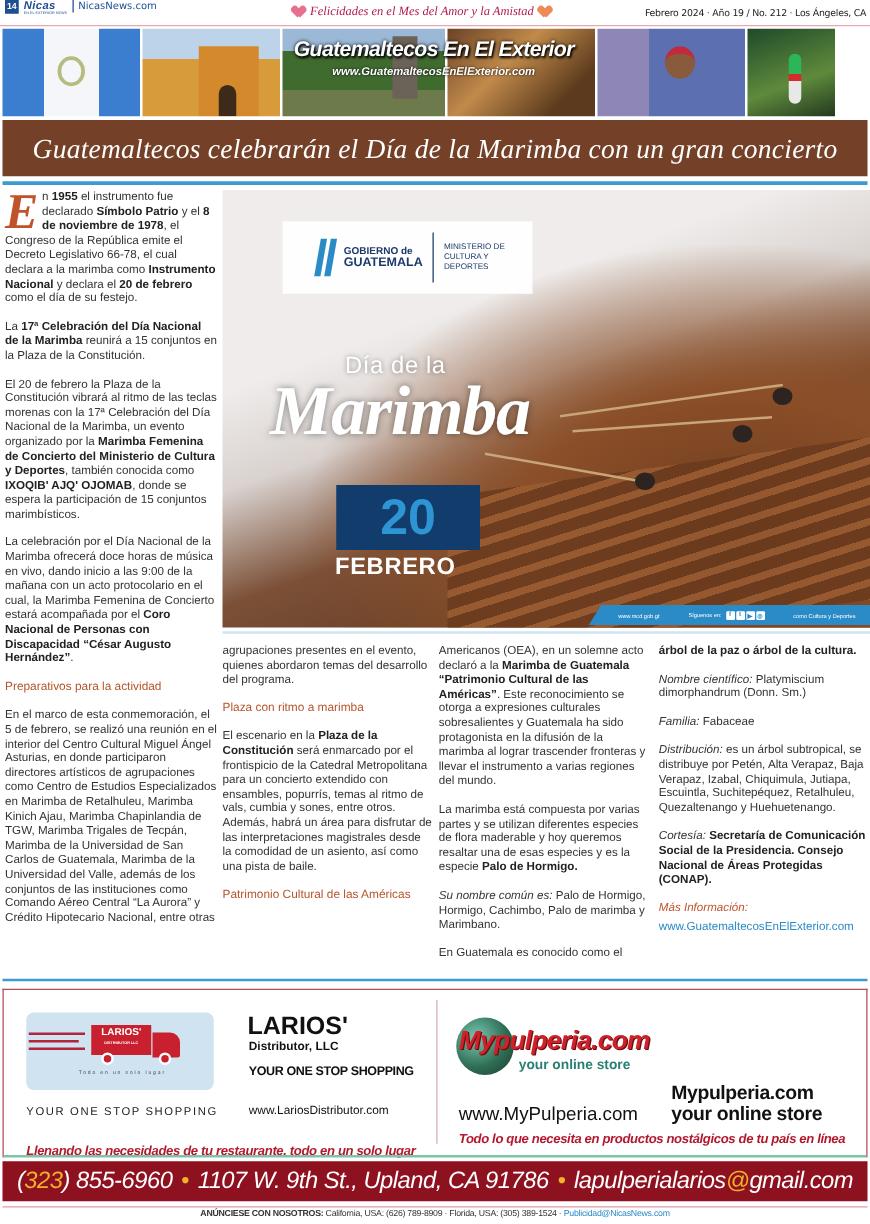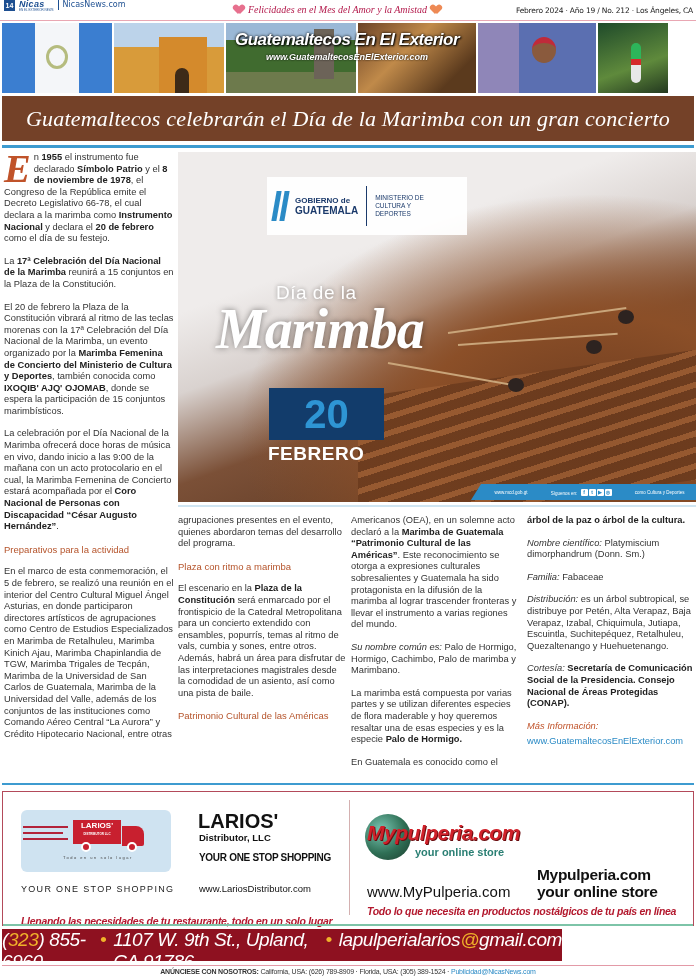--- a/index.html
+++ b/index.html
@@ -60,21 +60,21 @@
   .more-link { color: #2b8bc6; }
 
   
   .photo { position: absolute; left: 178px; top: 152px; width: 518px; height: 350px; overflow: hidden;
     background: radial-gradient(ellipse at 80% 80%, #6b3a1e 0, #8b4f28 30%, transparent 60%),
                 linear-gradient(160deg, #efeceb 0 30%, #d9d2cf 45%, #7b5037 62%, #4a2a17 100%); }
   .photo .bars { position: absolute; left: 180px; top: 220px; width: 360px; height: 130px;
     background: repeating-linear-gradient(170deg, #6a3a1d 0 10px, #9a5c32 10px 16px); opacity: .85; transform: skewY(-8deg); }
   .photo .mallet { position: absolute; height: 2px; background: #c9a57a; transform-origin: left center; }
   .photo .mhead { position: absolute; width: 16px; height: 14px; background: #2d2320; border-radius: 50%; }
-  .gov-logo { position: absolute; left: 48px; top: 25px; width: 200px; height: 58px; background: rgba(255,255,255,.93); display: flex; align-items: center; padding-left: 7px; margin-left: 41px; }
+  .gov-logo { position: absolute; left: 48px; top: 25px; width: 200px; height: 58px; background: rgba(255,255,255,.93); display: flex; align-items: center; padding-left: 28px; }
   .gov-logo .bars2 { display: flex; gap: 3px; margin-right: 8px; }
   .gov-logo .bars2 span { width: 5px; height: 30px; background: #2b8bc6; transform: skewX(-10deg); }
   .gov-logo .g1 { font-size: 8px; font-weight: bold; color: #1b3a6b; line-height: 9px; }
   .gov-logo .g2 { font-size: 10px; font-weight: bold; color: #1b3a6b; line-height: 11px; }
   .gov-logo .vsep { width: 1px; height: 40px; background: #1b3a6b; margin: 0 8px; }
   .gov-logo .m { font-size: 6.5px; color: #1b3a6b; line-height: 8px; }
   .dia { position: absolute; left: 98px; top: 130px; color: #fff; font-size: 19px; letter-spacing: 0.5px; text-shadow: 0 0 4px rgba(0,0,0,.4); }
   .marimba { position: absolute; left: 38px; top: 145px; color: #fff; font-family: "Liberation Serif", serif; font-style: italic; font-weight: bold; font-size: 56px; letter-spacing: -1px; text-shadow: 0 0 6px rgba(0,0,0,.45); }
   .day-box { position: absolute; left: 91px; top: 236px; width: 115px; height: 52px; background: #123c6b; color: #2e95d4; font-size: 40px; font-weight: bold; display: flex; align-items: center; justify-content: center; }
   .febrero { position: absolute; left: 90px; top: 291px; color: #fff; font-size: 19px; font-weight: bold; letter-spacing: 0.5px; }
@@ -101,21 +101,21 @@
   .larios-yos { position: absolute; left: 196px; top: 60px; font-size: 10px; font-weight: bold; color: #111; letter-spacing: -0.3px; }
   .larios-url { position: absolute; left: 196px; top: 91px; font-size: 9.5px; color: #111; }
   .larios-slogan { position: absolute; left: 18px; top: 123px; font-size: 10.5px; font-style: italic; font-weight: bold; color: #b3192e; letter-spacing: -0.3px; }
   .mp-globe { position: absolute; left: 362px; top: 22px; width: 46px; height: 46px; border-radius: 50%; background: radial-gradient(circle at 35% 35%, #7bc8b5, #2f6f55 55%, #1b3b2c); }
   .mp-logo { position: absolute; left: 364px; top: 29px; font-size: 21px; font-weight: bold; font-style: italic; color: #d0212a; letter-spacing: -0.5px; text-shadow: 1px 1px 0 #6b0d10; }
   .mp-sub { position: absolute; left: 412px; top: 54px; font-size: 11px; font-weight: bold; color: #2a7f73; }
   .mp-url { position: absolute; left: 364px; top: 91px; font-size: 15px; color: #111; }
   .mp-big { position: absolute; left: 534px; top: 74px; font-size: 15.5px; font-weight: bold; color: #111; line-height: 17px; letter-spacing: -0.3px; }
   .mp-slogan { position: absolute; left: 364px; top: 113px; font-size: 10.5px; font-style: italic; font-weight: bold; color: #b3192e; letter-spacing: -0.3px; text-align: right; }
 
-  .contact { position: absolute; left: 2px; top: 929px; width: 560px; height: 32px; background: #8e1120; color: #fff; display: flex; justify-content: center; font-style: italic; font-size: 19px; letter-spacing: -0.4px; }
+  .contact { position: absolute; left: 2px; top: 929px; width: 692px; height: 32px; background: #8e1120; color: #fff; display: flex; align-items: center; justify-content: center; font-style: italic; font-size: 19px; letter-spacing: -0.4px; }
   .contact .yel { color: #f0b22a; }
   .contact .dot { color: #f0b22a; margin: 0 7px; }
   .footer-rule { position: absolute; left: 2px; top: 965px; width: 692px; height: 1px; background: #e39aa7; }
   .footer { position: absolute; left: 0; top: 968px; width: 696px; text-align: center; font-size: 7px; color: #333; letter-spacing: -0.2px; }
   .footer .lead { font-weight: bold; }
   .footer .mail { color: #2b8bc6; }
 </style>
 </head>
 <body>
 
@@ -218,22 +218,22 @@
 
 <div class="col col2">
   <p>agrupaciones presentes en el evento, quienes abordaron temas del desarrollo del programa.</p>
   <h3>Plaza con ritmo a marimba</h3>
   <p><span>El escenario en la </span><b>Plaza de la Constitución</b><span> será enmarcado por el frontispicio de la Catedral Metropolitana para un concierto extendido con ensambles, popurrís, temas al ritmo de vals, cumbia y sones, entre otros. Además, habrá un área para disfrutar de las interpretaciones magistrales desde la comodidad de un asiento, así como una pista de baile.</span></p>
   <h3>Patrimonio Cultural de las Américas</h3>
 </div>
 
 <div class="col col3">
   <p><span>Americanos (OEA), en un solemne acto declaró a la </span><b>Marimba de Guatemala “Patrimonio Cultural de las Américas”</b><span>. Este reconocimiento se otorga a expresiones culturales sobresalientes y Guatemala ha sido protagonista en la difusión de la marimba al lograr trascender fronteras y llevar el instrumento a varias regiones del mundo.</span></p>
+  <p><span>La marimba está compuesta por varias partes y se utilizan diferentes especies de flora maderable y hoy queremos resaltar una de esas especies y es la especie </span><b>Palo de Hormigo.</b></p>
   <p><i>Su nombre común es:</i><span> Palo de Hormigo, Hormigo, Cachimbo, Palo de marimba y Marimbano.</span></p>
-  <p><span>La marimba está compuesta por varias partes y se utilizan diferentes especies de flora maderable y hoy queremos resaltar una de esas especies y es la especie </span><b>Palo de Hormigo.</b></p>
   <p>En Guatemala es conocido como el</p>
 </div>
 
 <div class="col col4">
   <p><b>árbol de la paz o árbol de la cultura.</b></p>
   <p><i>Nombre científico:</i><span> Platymiscium dimorphandrum (Donn. Sm.)</span></p>
   <p><i>Familia:</i><span> Fabaceae</span></p>
   <p><i>Distribución:</i><span> es un árbol subtropical, se distribuye por Petén, Alta Verapaz, Baja Verapaz, Izabal, Chiquimula, Jutiapa, Escuintla, Suchitepéquez, Retalhuleu, Quezaltenango y Huehuetenango.</span></p>
   <p><i>Cortesía:</i><b> Secretaría de Comunicación Social de la Presidencia. Consejo Nacional de Áreas Protegidas (CONAP).</b></p>
   <p class="more-label">Más Información:</p>

